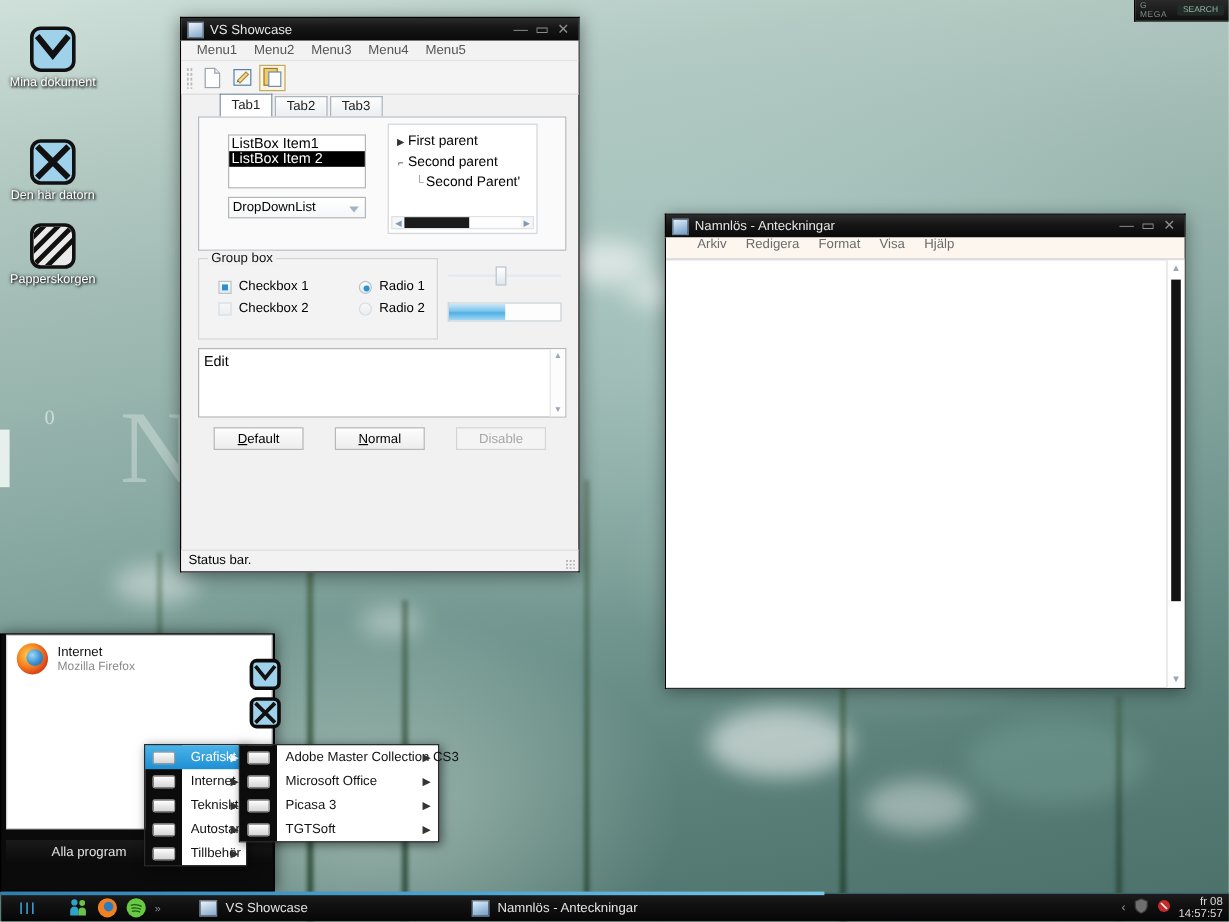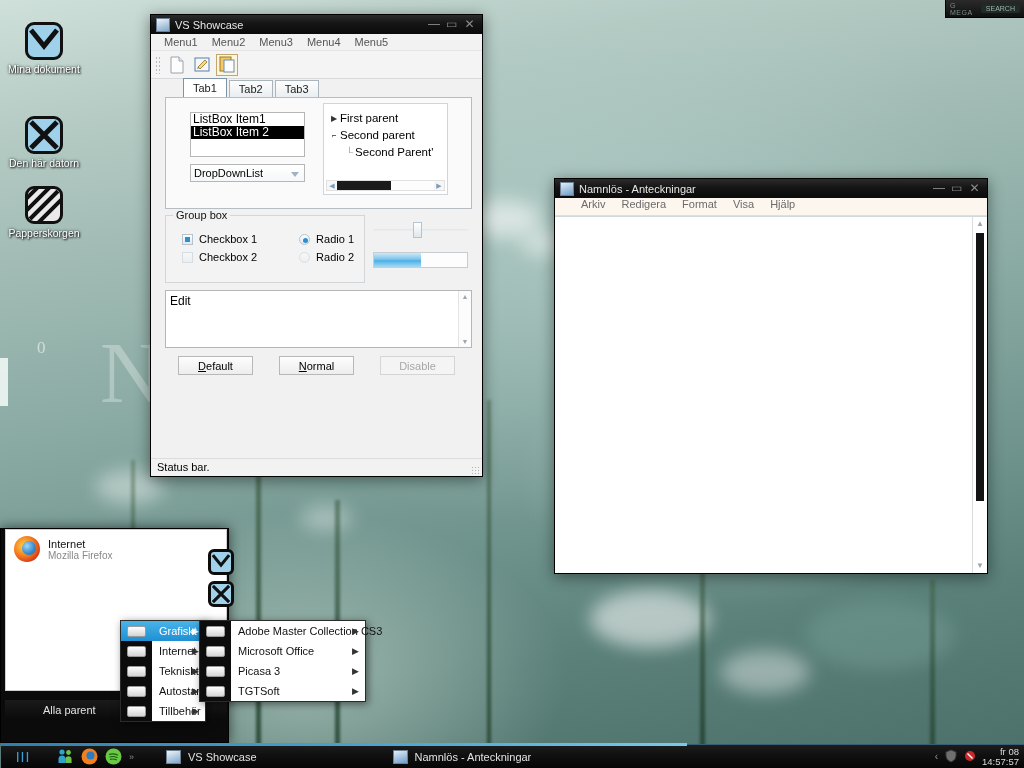--- a/index.html
+++ b/index.html
@@ -631,21 +631,21 @@
           </svg>
       </div>
       <div class="gl">
         <svg width="20" height="20" viewBox="0 0 32 32">
             <path d="M3 3 L29 29 M29 3 L3 29" fill="none" stroke="#111" stroke-width="5"></path>
           </svg>
       </div>
     </div>
 
     <div id="sm-allprog">
-      <span>Alla parent</span>
+      <span>Alla program</span>
       <span class="chev">▶</span>
     </div>
 
   </div>
 
   <div class="cascade" id="cascade1">
     <div class="ci hl">
       <span class="ico"></span>
       <span>Grafiskt</span>
       <span class="arr">▶</span>

